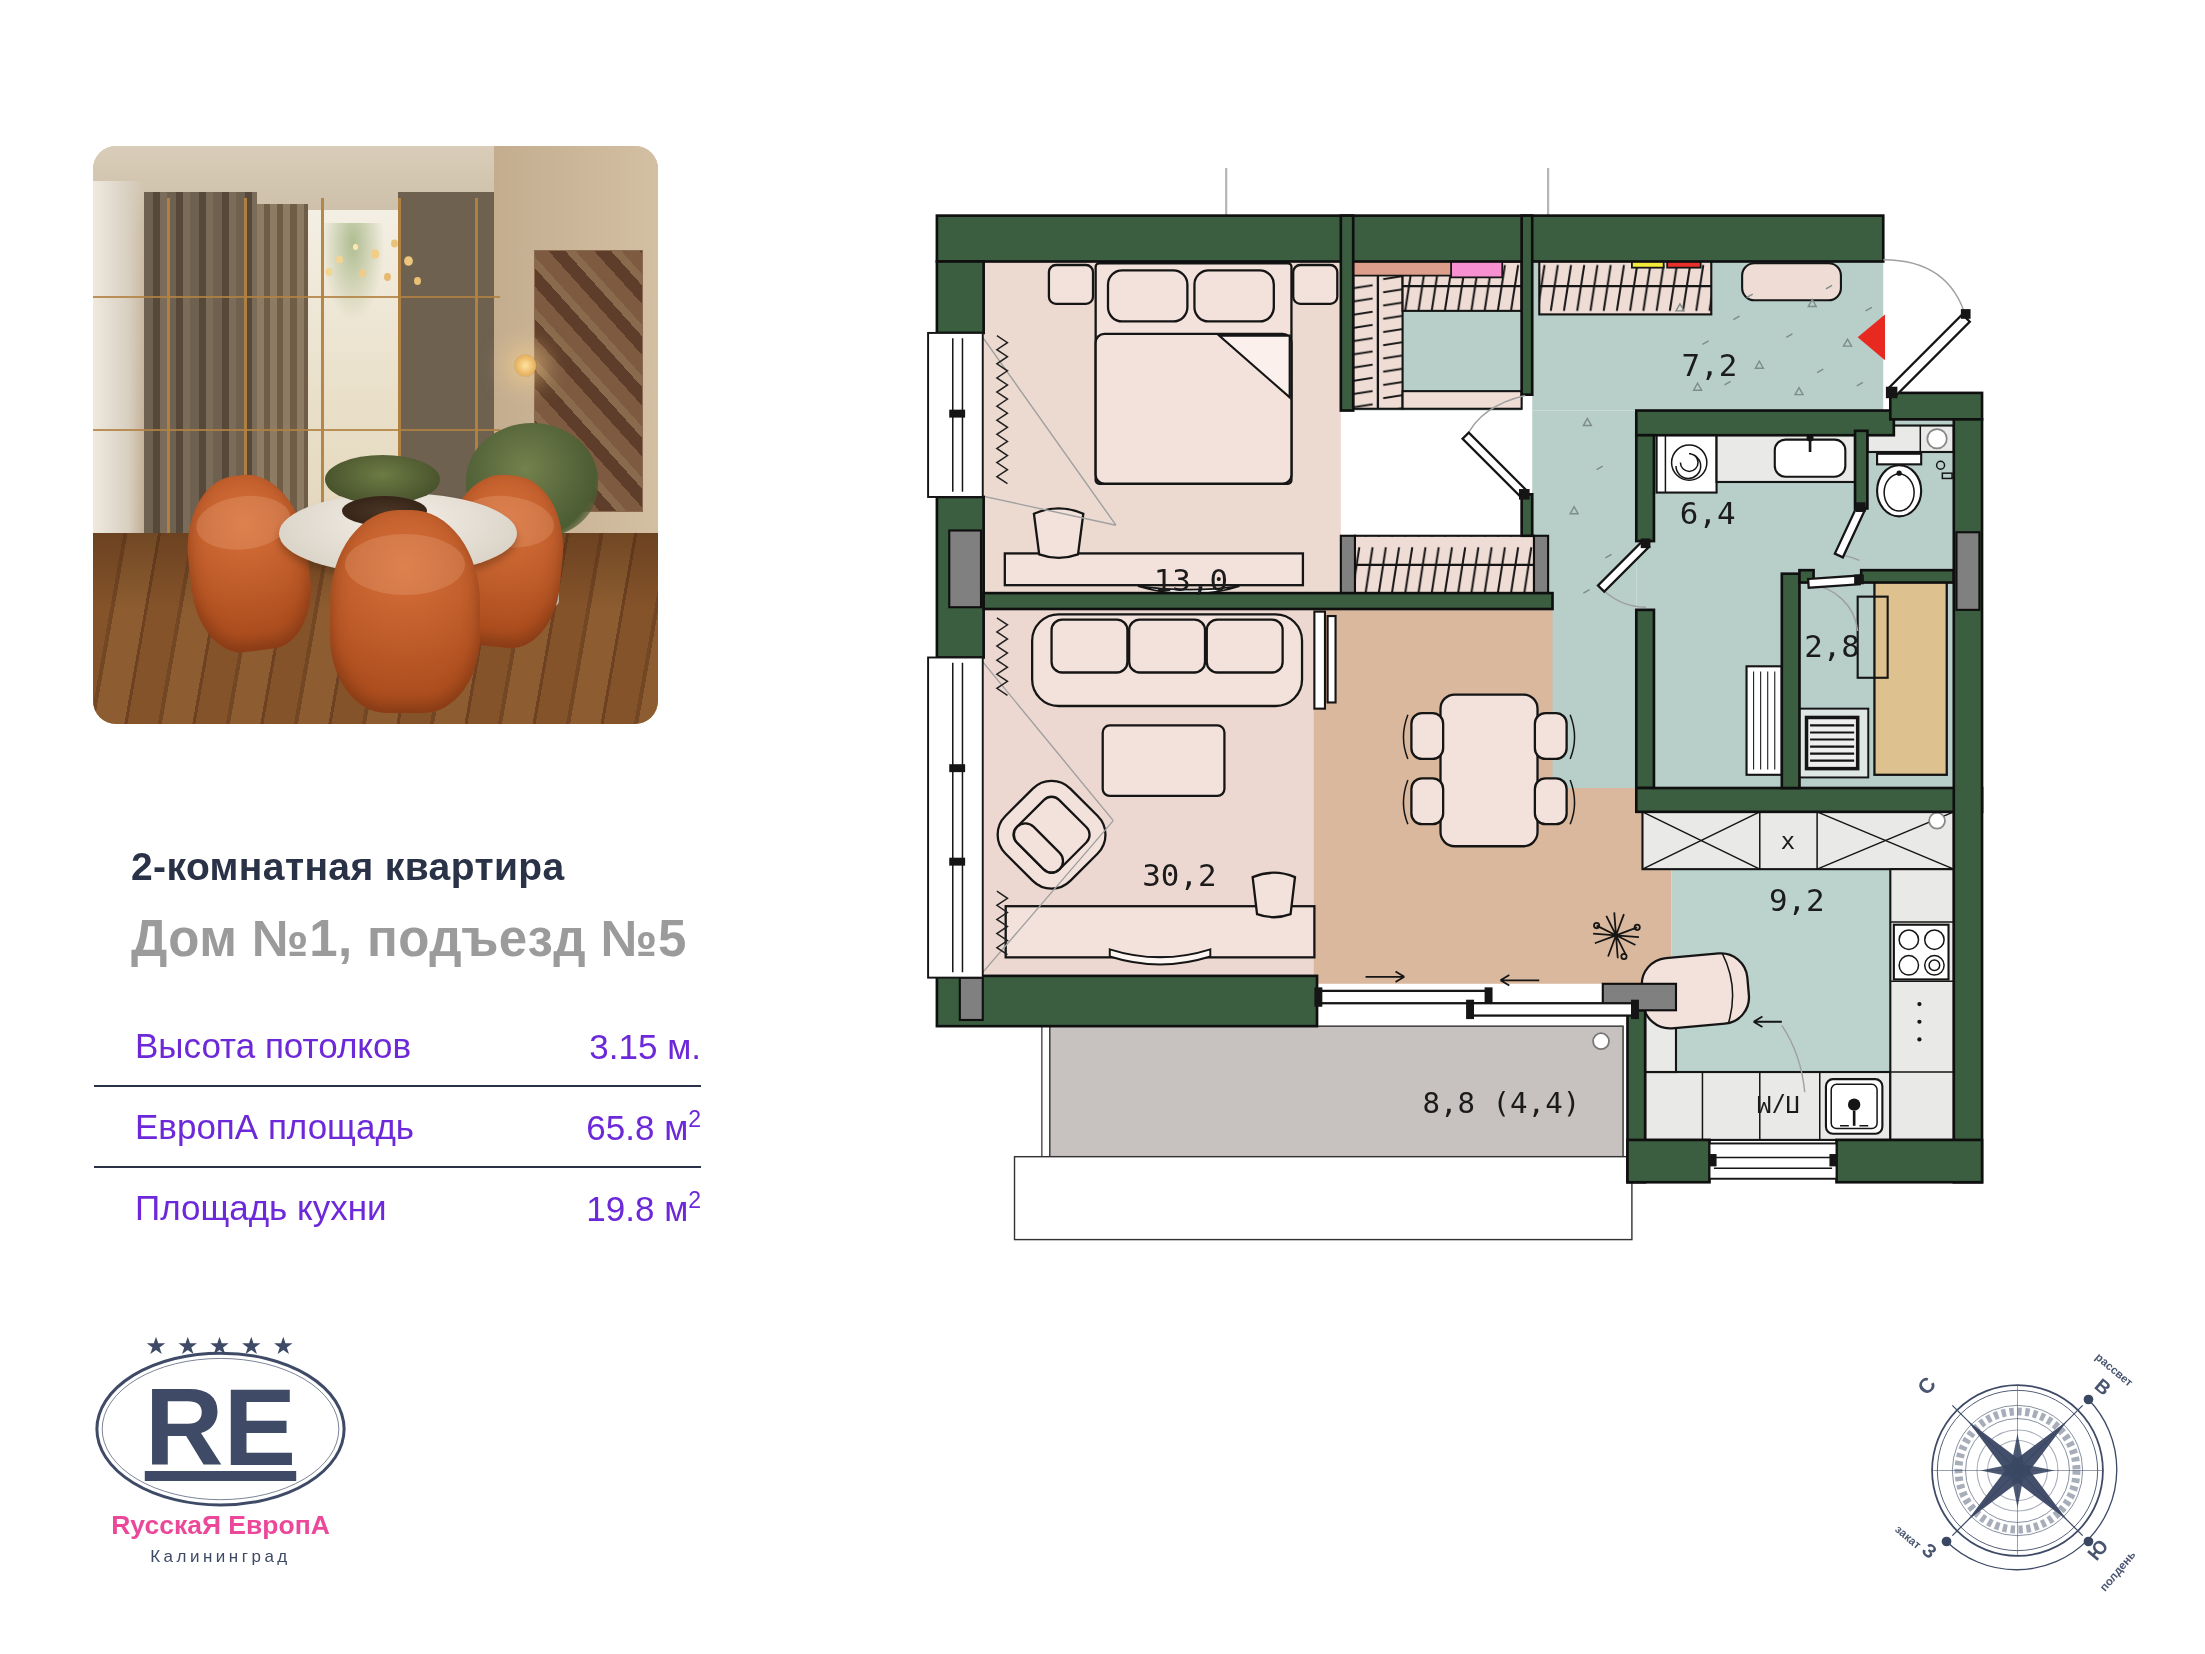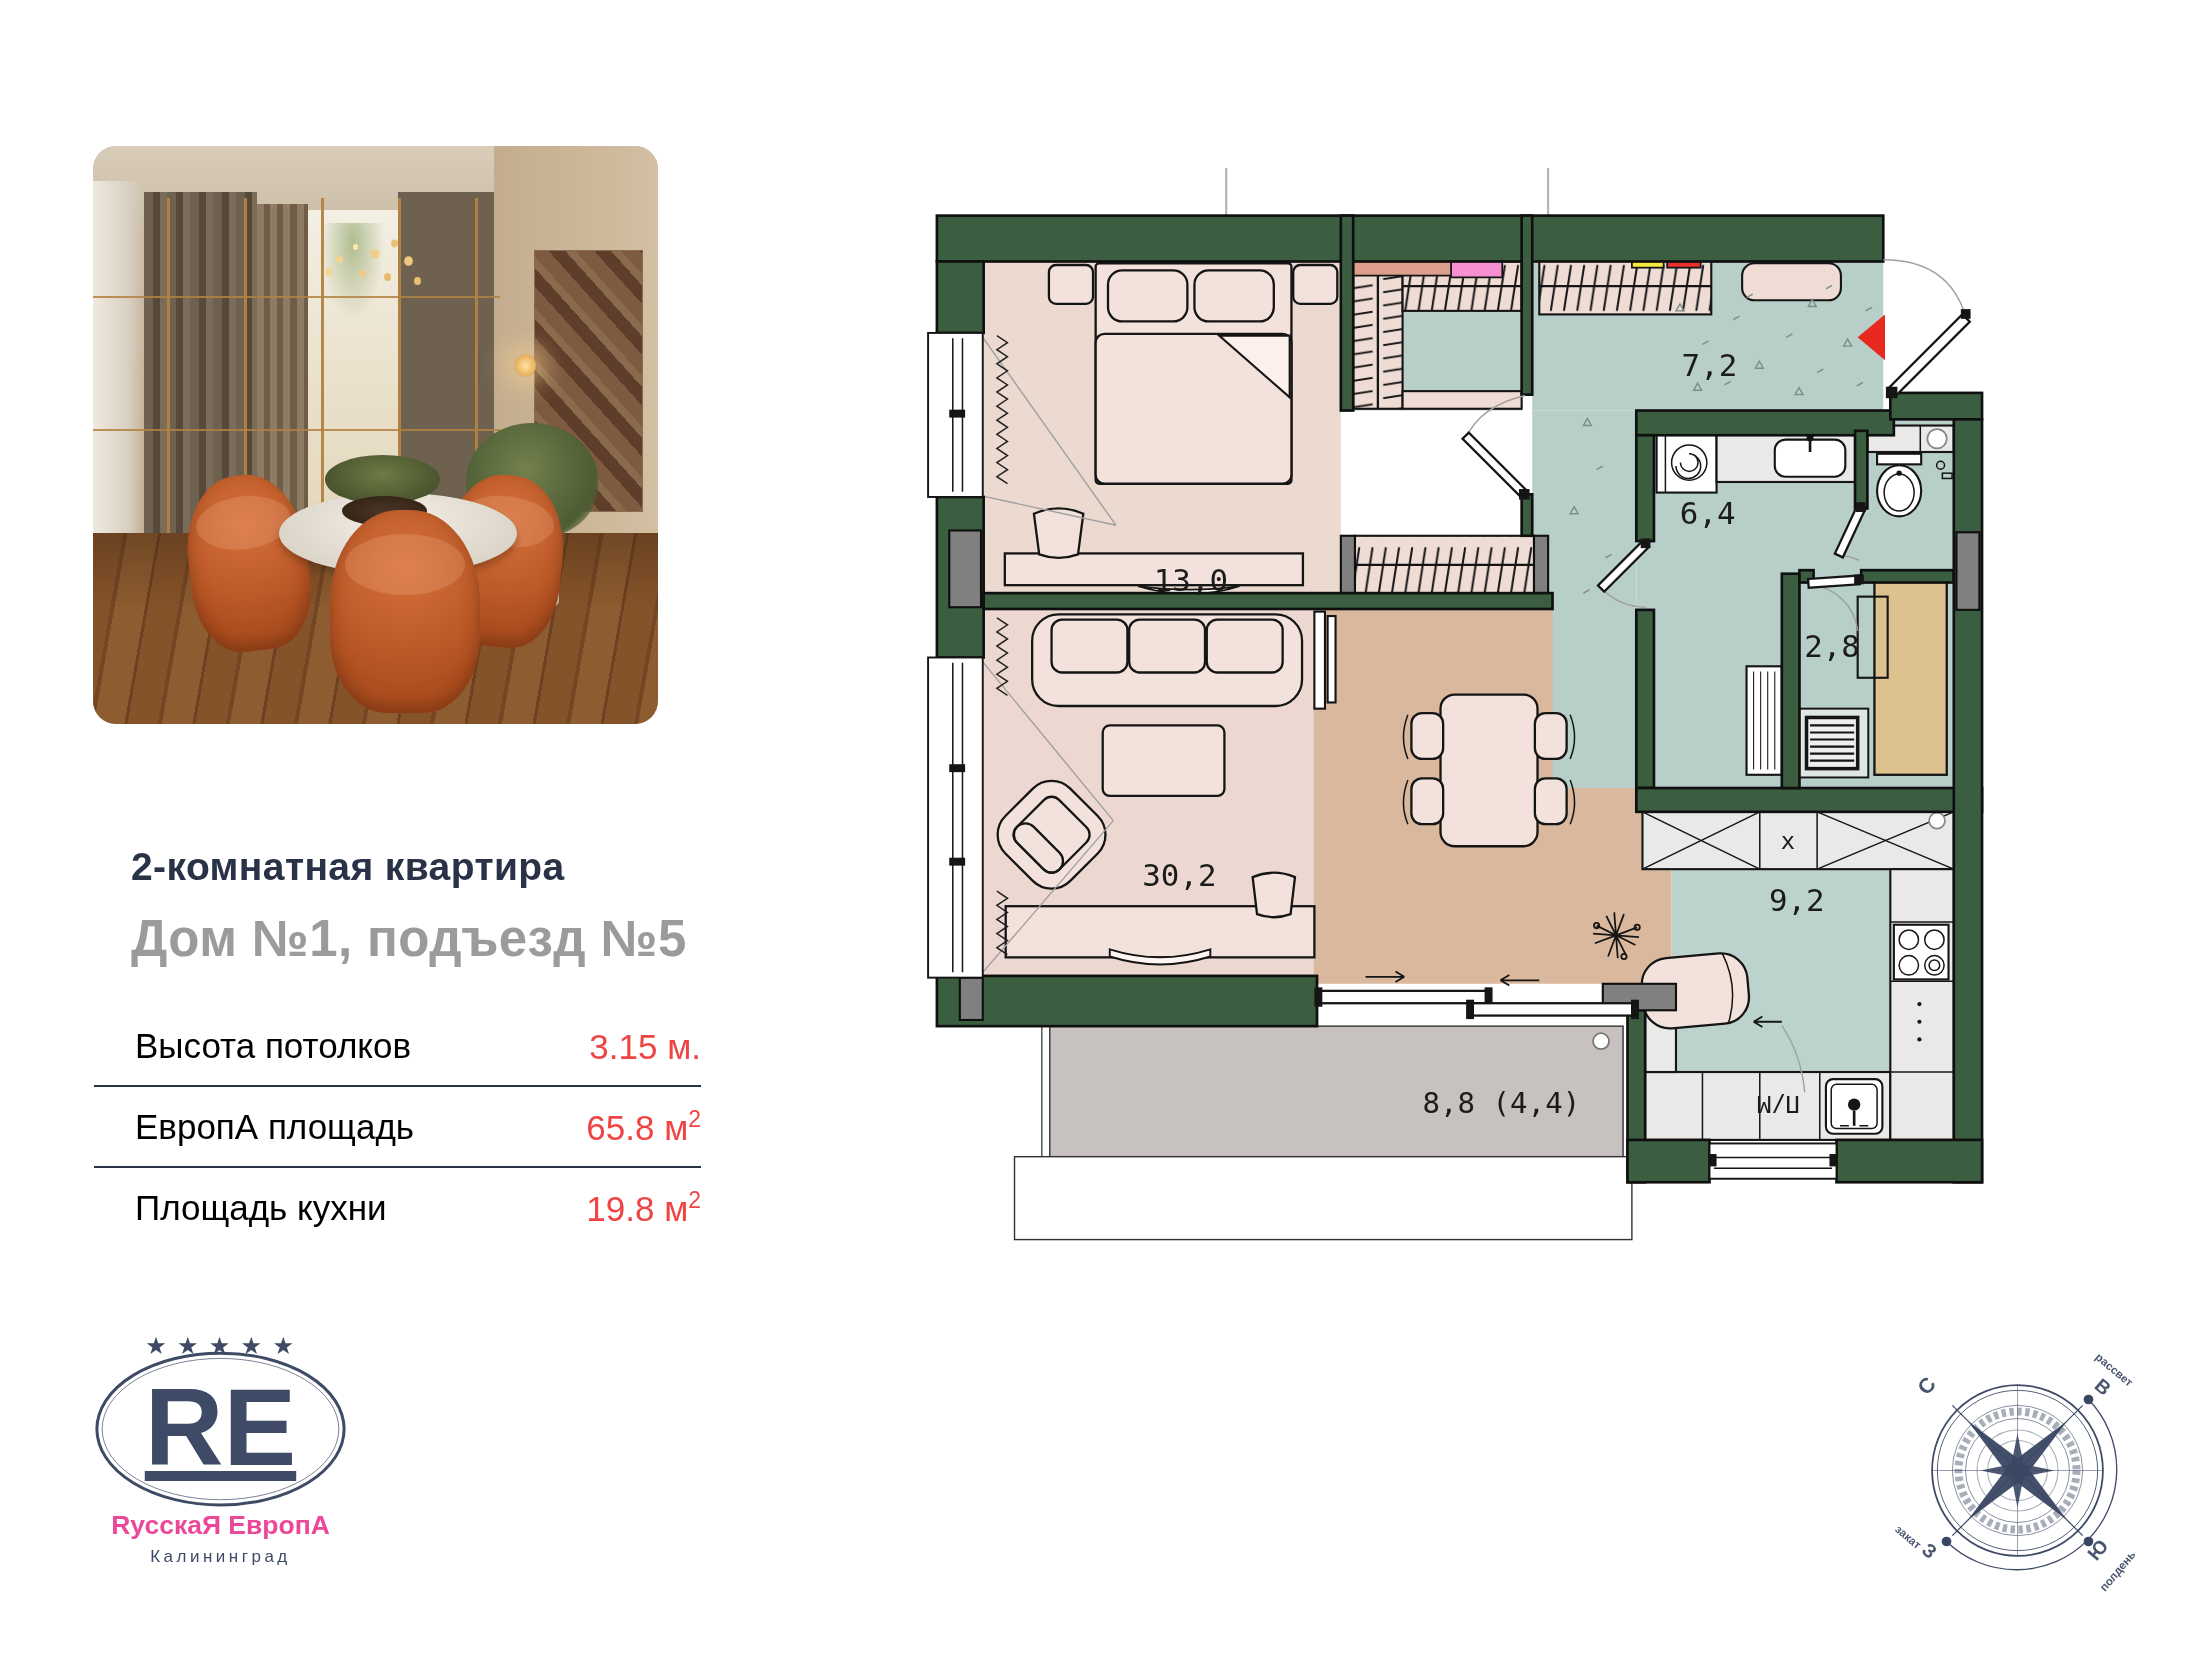--- a/index.html
+++ b/index.html
@@ -52,22 +52,22 @@
   .ph-chairF{left:42%;top:63%;width:150px;height:203px;}
   .ph-chairF::after,.ph-chairL::after,.ph-chairR::after{content:"";position:absolute;left:10%;top:12%;width:80%;height:30%;
       border-radius:50%;background:rgba(255,210,180,.18);}
 
   .title{left:131px;top:845px;font-size:39px;font-weight:bold;color:#2a3247;letter-spacing:0.4px;}
   .subtitle{left:131px;top:909px;font-size:51px;font-weight:bold;color:#9b9b9b;letter-spacing:0.4px;}
 
   .specs{left:94px;top:1006px;width:607px;}
   .spec-row{height:79px;display:flex;align-items:center;justify-content:space-between;}
   .spec-row.rule{border-bottom:2.6px solid #2a3247;}
-  .spec-label{padding-left:41px;font-size:35px;color:#000000;}
-  .spec-value{font-size:35px;color:#ef4444;white-space:nowrap;}
+  .spec-label{padding-left:41px;font-size:35px;color:#6d28d9;}
+  .spec-value{font-size:35px;color:#6d28d9;white-space:nowrap;}
   .spec-value sup{font-size:23px;}
 
   .logo-stars{left:88px;top:1332px;width:265px;text-align:center;font-size:24px;letter-spacing:1.8px;color:#3e4a66;}
   .logo-ellipse{left:88px;top:1339px;}
   .logo-re{left:88px;top:1373px;width:265px;text-align:center;font-size:109px;font-weight:bold;color:#3e4a66;line-height:1;text-decoration:underline;}
   .logo-name{left:53px;top:1510px;width:335px;text-align:center;font-size:26.5px;font-weight:bold;color:#ec4899;}
   .logo-city{left:53px;top:1547px;width:335px;text-align:center;font-size:17px;letter-spacing:3.5px;color:#3e4a66;}
 
   
   .plan{left:926px;top:168px;}

